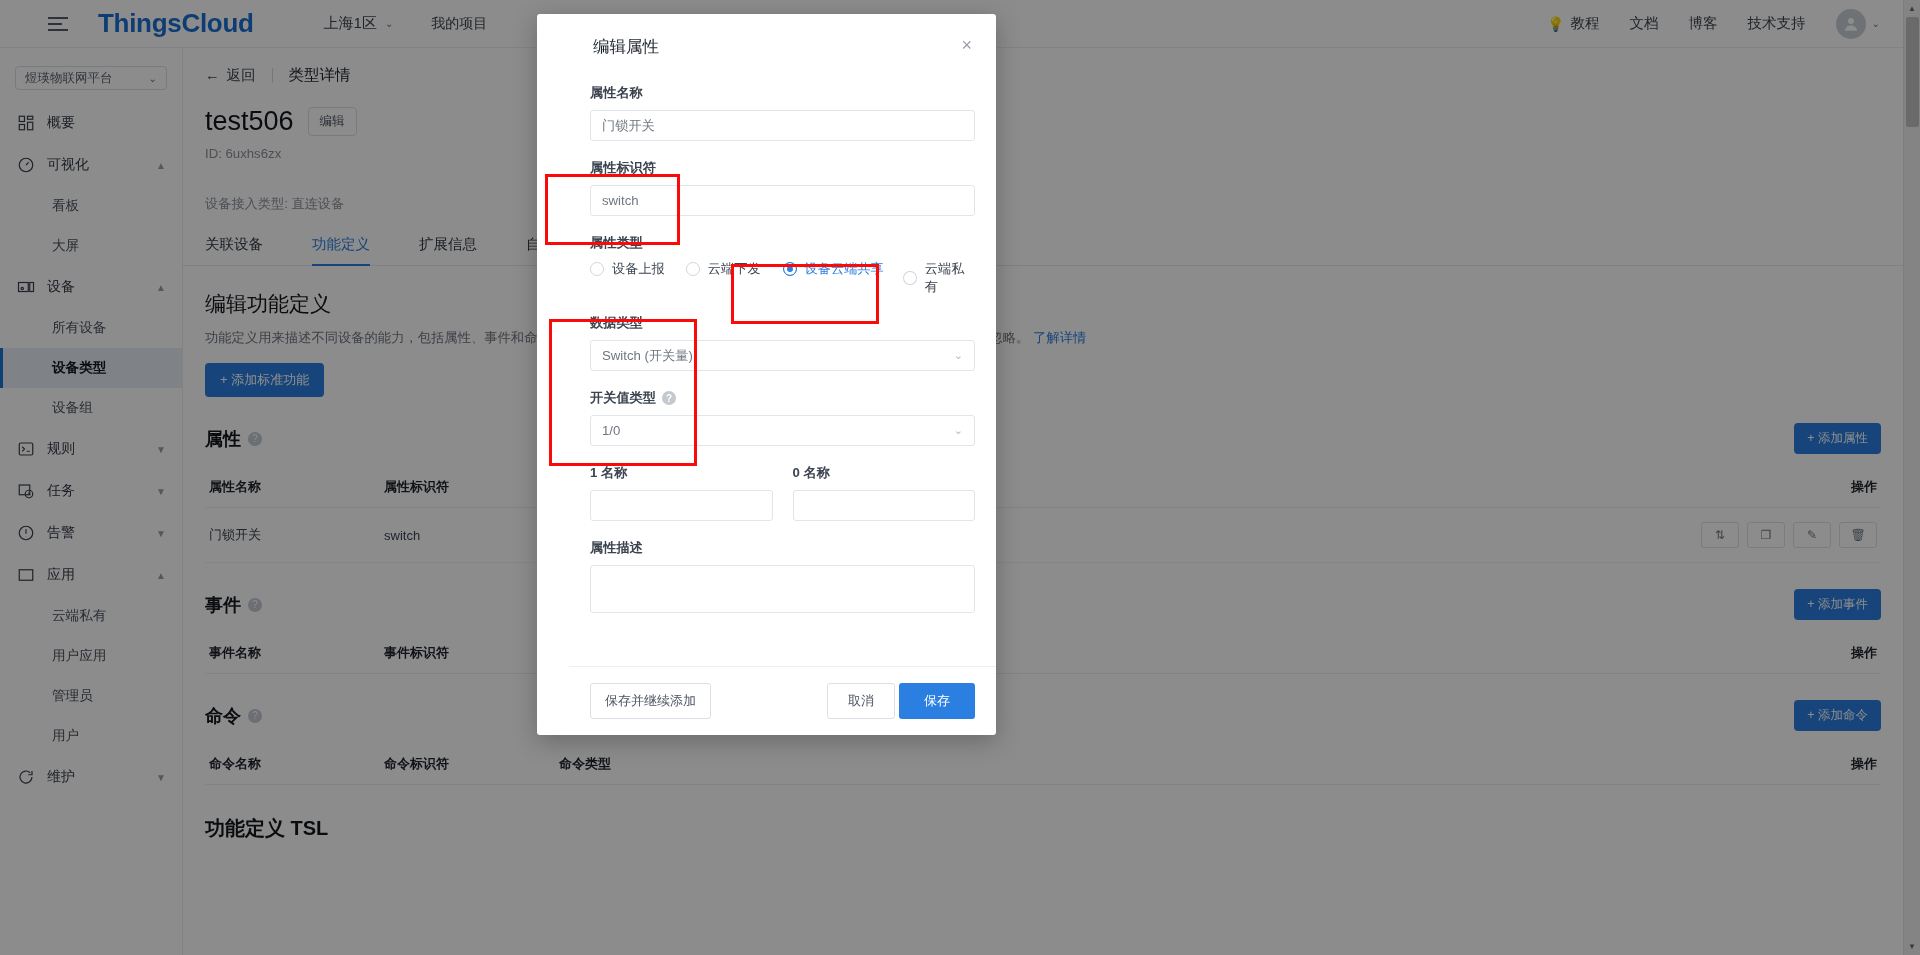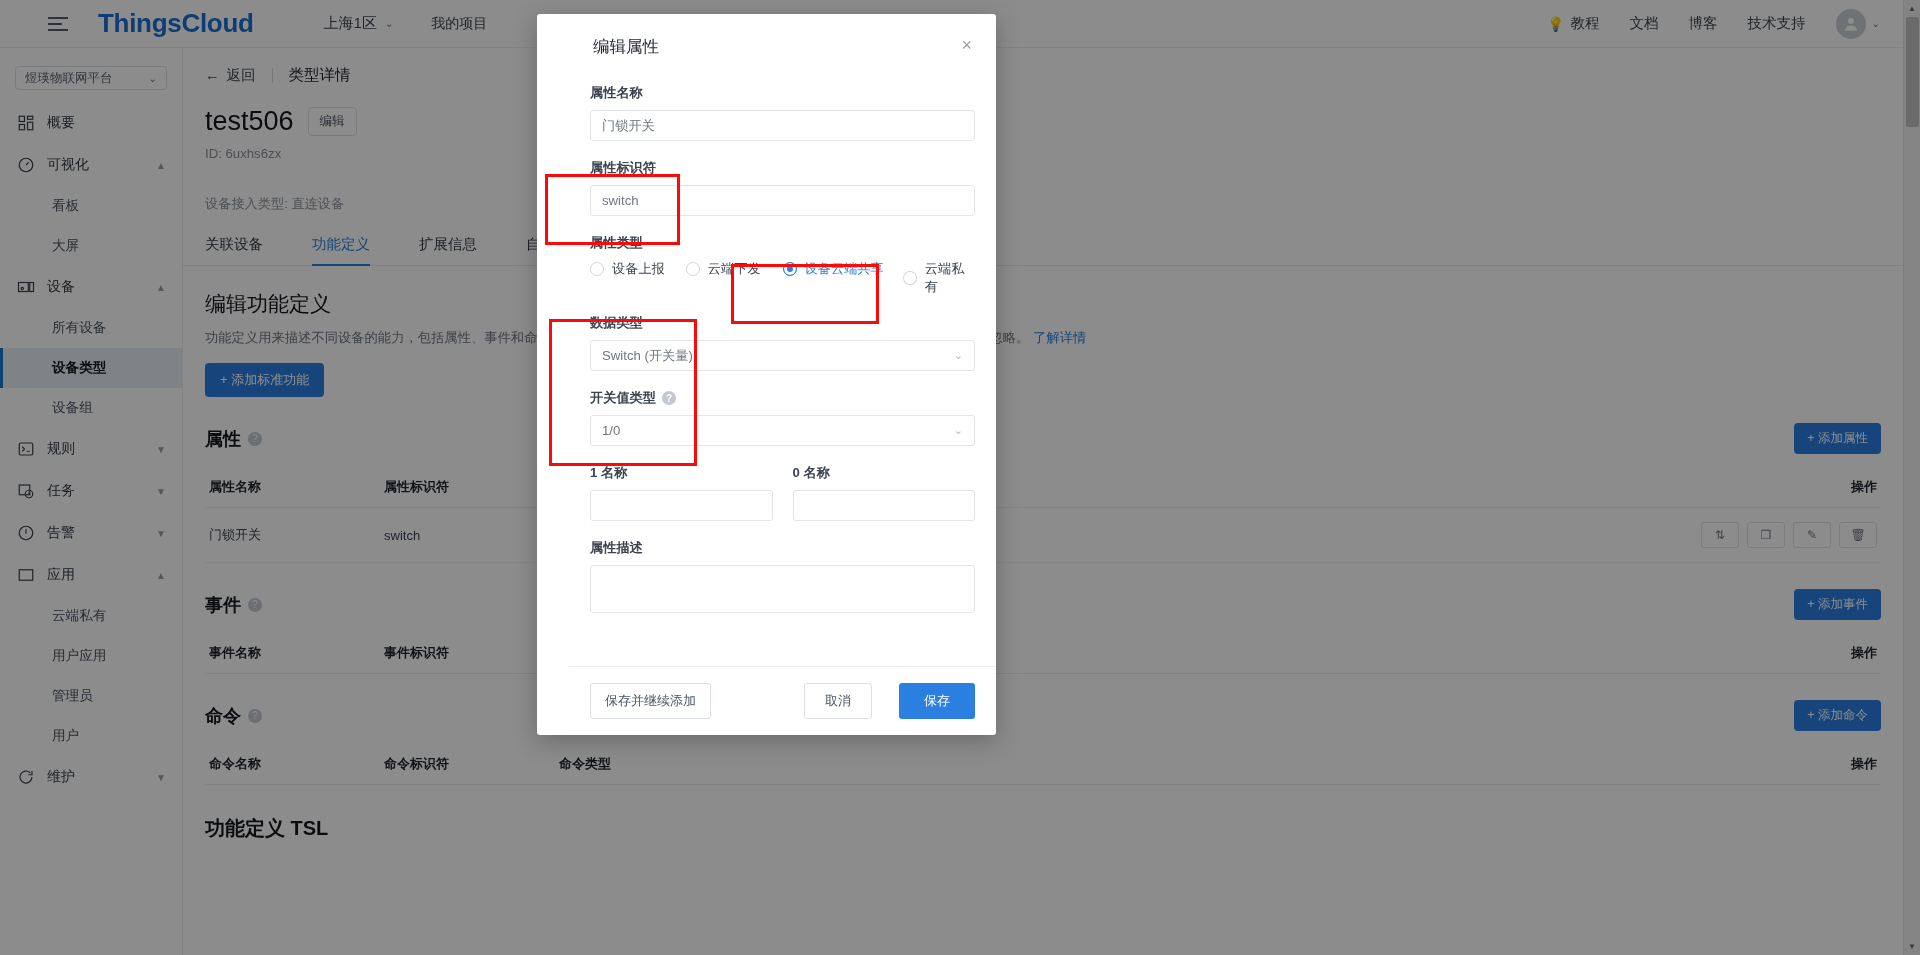--- a/index.html
+++ b/index.html
@@ -172,21 +172,21 @@
   }
   .btn-ghost {
     border: 1px solid #dcdfe6; background: #fff; color: #4d5561; border-radius: 3px;
     font-size: 13px; padding: 8px 14px; cursor: pointer; font-family: "Liberation Sans", sans-serif;
   }
   .btn-cancel {
     margin-left: auto; border: 1px solid #dcdfe6; background: #fff; color: #4d5561; border-radius: 3px;
     font-size: 13px; padding: 8px 20px; cursor: pointer; font-family: "Liberation Sans", sans-serif;
   }
   .btn-primary {
-    margin-left: 27px; border: none; background: #2a7fe0; color: #fff; border-radius: 3px;
+    margin-left: 4px; border: none; background: #2a7fe0; color: #fff; border-radius: 3px;
     font-size: 13px; padding: 9px 25px; cursor: pointer; font-family: "Liberation Sans", sans-serif;
   }
 
   
   .hl { position: absolute; border: 3px solid #fb0a0a; pointer-events: none; z-index: 30; }
 
   
   .vscroll { position: absolute; top: 0; right: 0; width: 17px; bottom: 0; background: #f1f1f1; border-left: 1px solid #e4e4e4; }
   .vsb-arrow { height: 17px; display: flex; align-items: center; justify-content: center; font-size: 8px; color: #6b6b6b; }
   .vsb-thumb { position: absolute; top: 17px; left: 2px; width: 13px; height: 110px; background: #c1c1c1; border-radius: 2px; }

